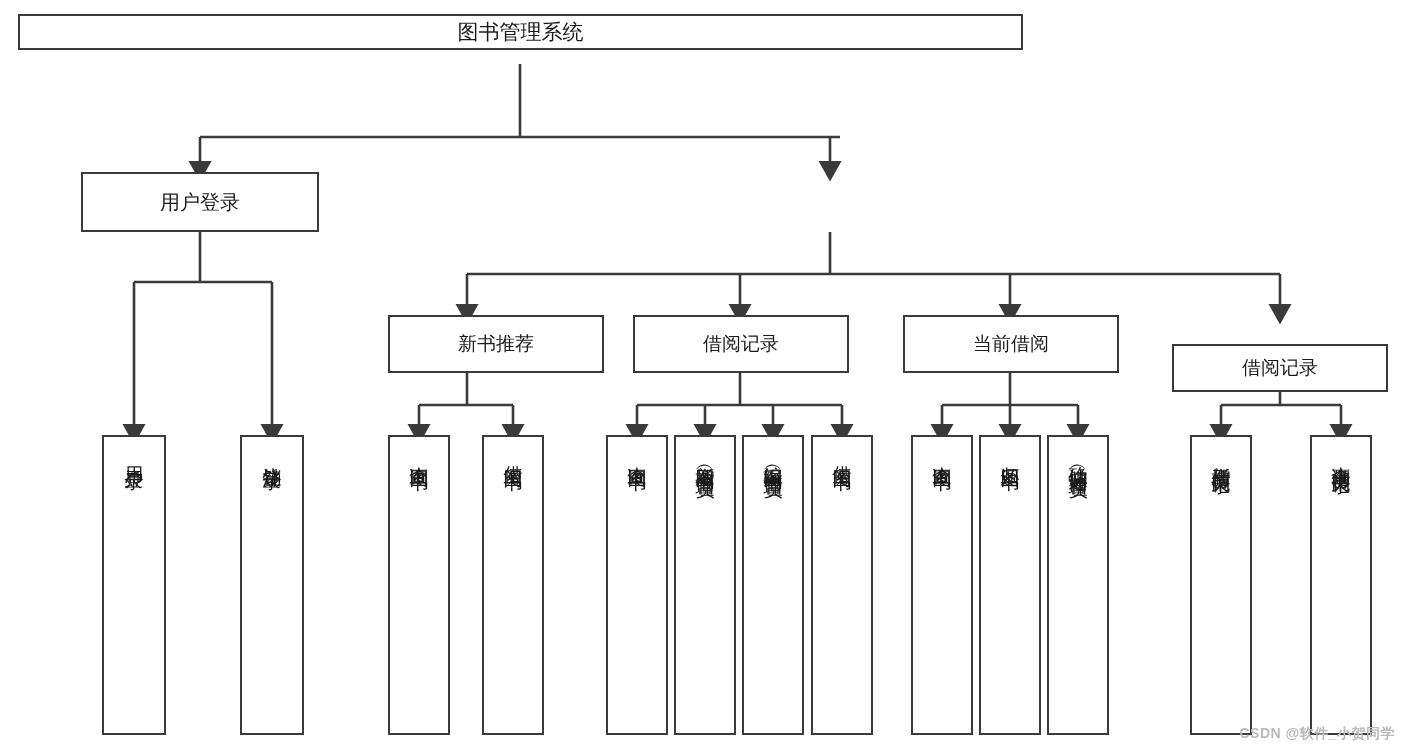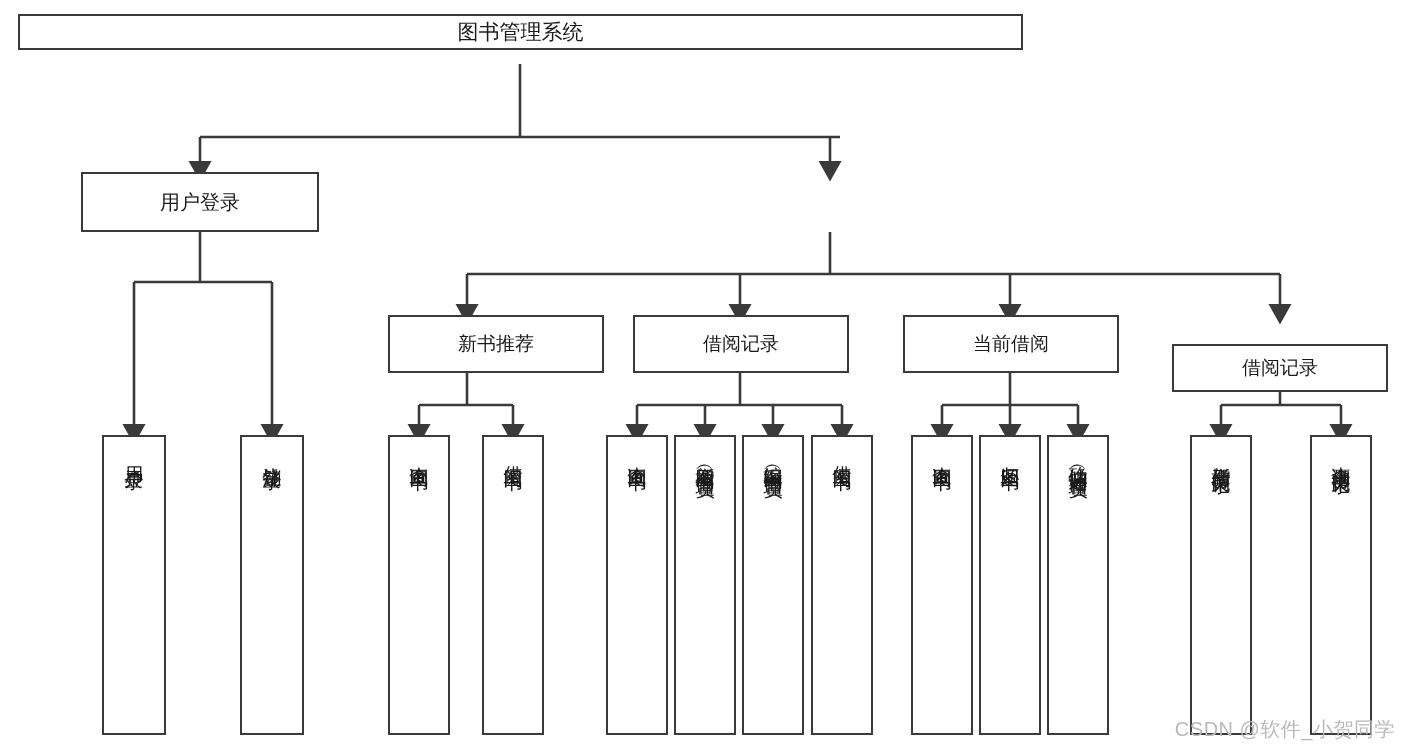--- a/index.html
+++ b/index.html
@@ -44,25 +44,26 @@
     writing-mode: vertical-rl;
     text-orientation: upright;
     letter-spacing: 2px;
     line-height: 1.05;
     white-space: nowrap;
   }
   .watermark {
     position: absolute;
     right: 10px;
     bottom: 4px;
-    font-size: 20px;
+    font-size: 14px;
     color: #b9b9b9;
     z-index: 3;
     white-space: nowrap;
     letter-spacing: 0.5px;
+    font-weight: bold;
   }
 </style>
 </head>
 <body>
 
 <div id="canvas">
 
   <svg id="wires" viewBox="0 0 1405 747">
     <defs>
       <marker id="arrow" markerWidth="9" markerHeight="9" refX="0.5" refY="4.5" orient="auto" markerUnits="strokeWidth">

